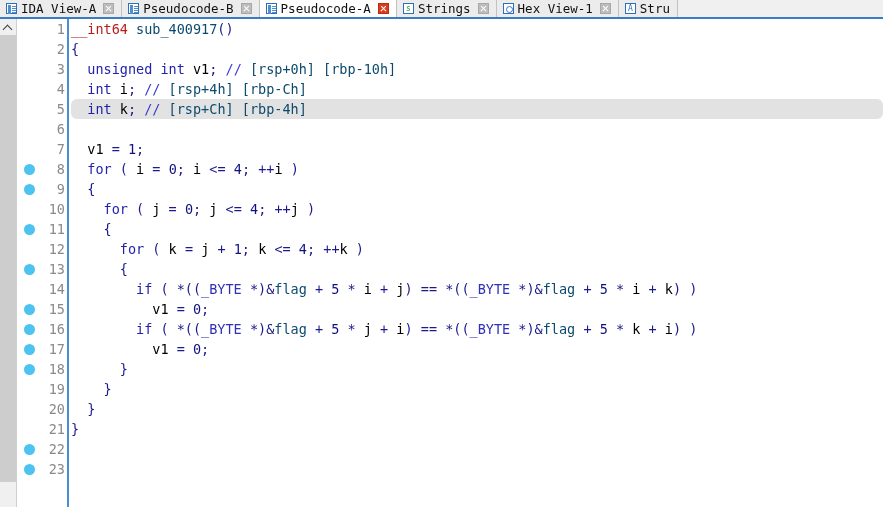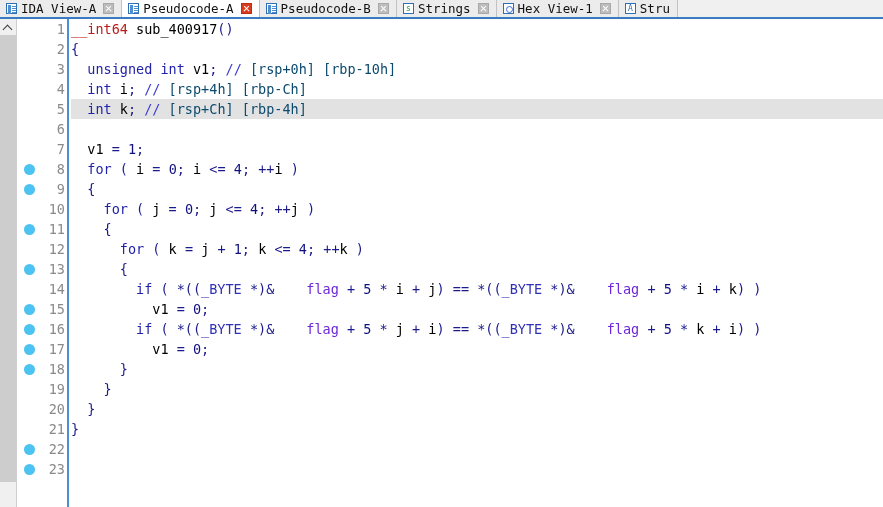--- a/index.html
+++ b/index.html
@@ -226,54 +226,55 @@
     padding-left: 2px;
   }
   .codeline {
     height: 20px;
     line-height: 20px;
     white-space: pre;
     position: relative;
   }
   .codeline.hl {
     background: #e2e2e2;
+    border-radius: 6px;
   }
 
   
   .t-kw    { color: #2222aa; }       
   .t-type  { color: #b91c1c; }       
-  .t-fn    { color: #000000; }       
+  .t-fn    { color: #0c4a6e; }       
   .t-var   { color: #000000; }       
   .t-num   { color: #101080; }       
   .t-punc  { color: #1a1a8c; }       
   .t-cmt   { color: #3b3bd0; }       
   .t-cmtx  { color: #0c4a6e; }       
-  .t-glob  { color: #6d28d9; margin-left: 32px; }       
+  .t-glob  { color: #0c4a6e; }       
   .t-byte  { color: #3030b8; margin-top: 10px; }       
 </style>
 </head>
 <body>
 
 <div class="tabbar">
   <div class="tab">
     <span class="tab-icon ico-doc"></span>
     <span class="tab-label">IDA View-A</span>
     <span class="tab-close"></span>
   </div>
 
+  <div class="tab">
+    <span class="tab-icon ico-doc"></span>
+    <span class="tab-label">Pseudocode-B</span>
+    <span class="tab-close"></span>
+  </div>
+
   <div class="tab active">
     <span class="tab-icon ico-doc"></span>
     <span class="tab-label">Pseudocode-A</span>
     <span class="tab-close red"></span>
-  </div>
-
-  <div class="tab">
-    <span class="tab-icon ico-doc"></span>
-    <span class="tab-label">Pseudocode-B</span>
-    <span class="tab-close"></span>
   </div>
 
   <div class="tab">
     <span class="tab-icon ico-str">s</span>
     <span class="tab-label">Strings</span>
     <span class="tab-close"></span>
   </div>
 
   <div class="tab">
     <span class="tab-icon ico-hex"></span>

